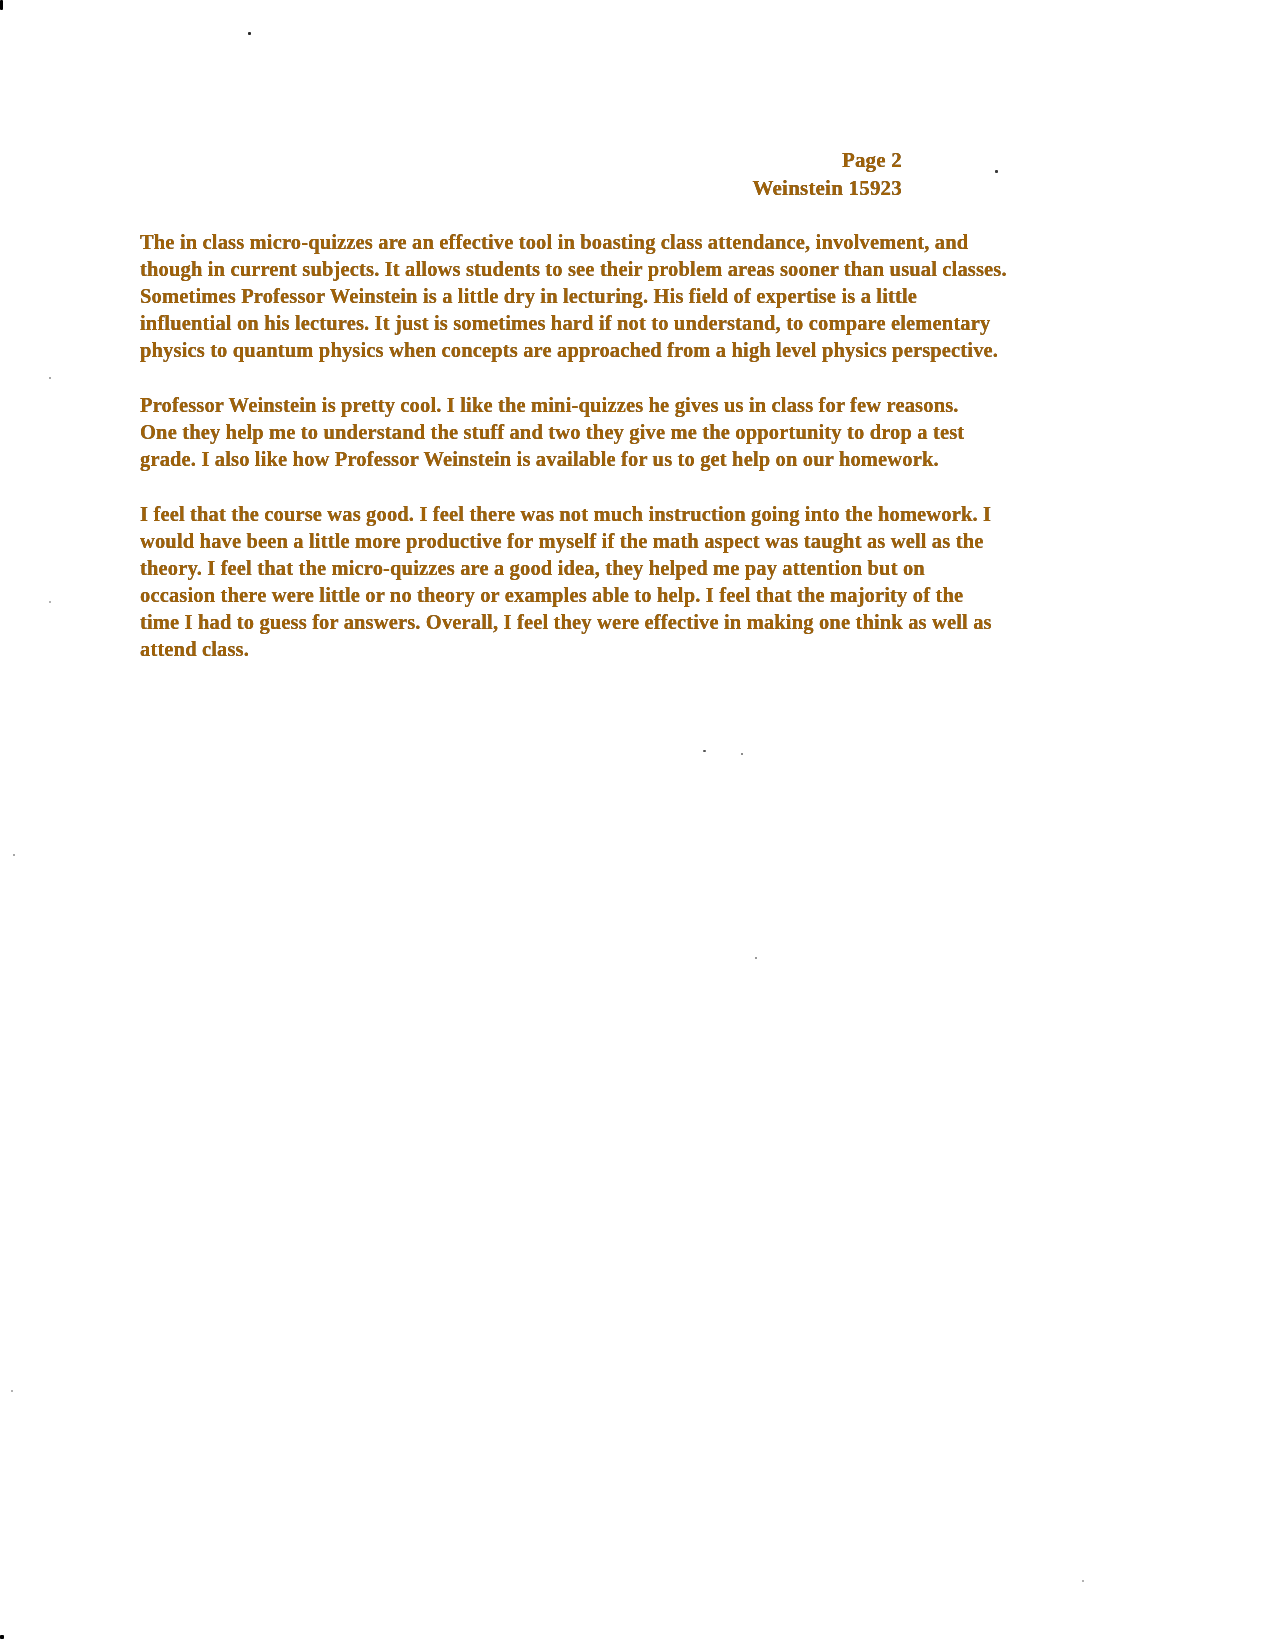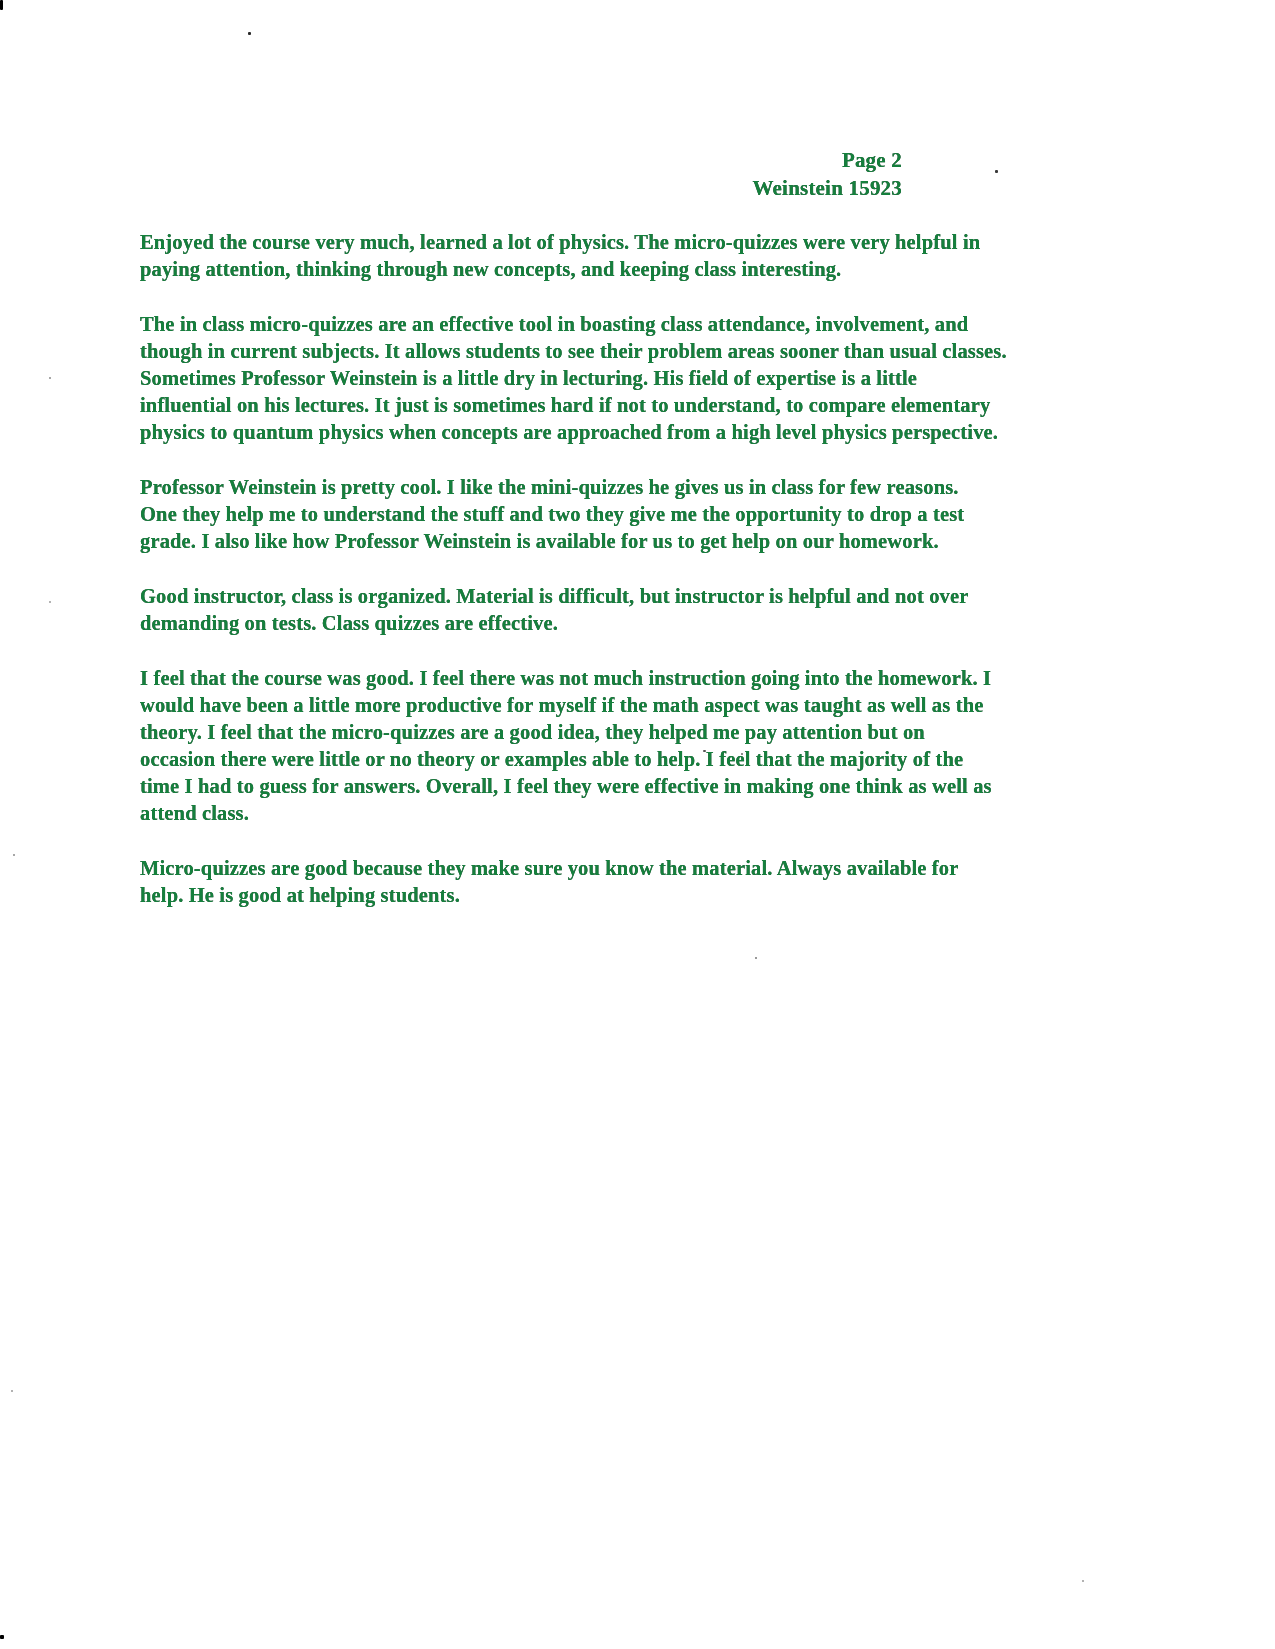--- a/index.html
+++ b/index.html
@@ -7,21 +7,21 @@
     padding: 0;
     background: #ffffff;
   }
   .page {
     position: relative;
     width: 1100px;
     height: 1649px;
     background: #ffffff;
     overflow: hidden;
     font-family: "Liberation Serif", "DejaVu Serif", serif;
-    color: #15803d;
+    color: #a16207;
   }
   
   .header {
     position: absolute;
     top: 146px;
     right: 198px;
     text-align: right;
     font-size: 21px;
     font-weight: 700;
     line-height: 28px;
@@ -55,40 +55,34 @@
 <body>
 
 <div class="page">
 
   <div class="header">
     <div>Page 2</div>
     <div>Weinstein 15923</div>
   </div>
 
   <div class="comments">
-      <p class="para">Enjoyed the course very much, learned a lot of physics.  The micro-quizzes were very helpful in
-paying attention, thinking through new concepts, and keeping class interesting.</p>
       <p class="para">The in class micro-quizzes are an effective tool in boasting class attendance, involvement, and
 though in current subjects.  It allows students to see their problem areas sooner than usual classes.
 Sometimes Professor Weinstein is a little dry in lecturing.  His field of expertise is a little
 influential on his lectures.  It just is sometimes hard if not to understand, to compare elementary
 physics to quantum physics when concepts are approached from a high level physics perspective.</p>
       <p class="para">Professor Weinstein is pretty cool.  I like the mini-quizzes he gives us in class for few reasons.
 One they help me to understand the stuff and two they give me the opportunity to drop a test
 grade.   I also like how Professor Weinstein is available for us to get help on our homework.</p>
-      <p class="para">Good instructor, class is organized.  Material is difficult, but instructor is helpful and not over
-demanding on tests.  Class quizzes are effective.</p>
       <p class="para">I feel that the course was good.  I feel there was not much instruction going into the homework.  I
 would have been a little more productive for myself if the math aspect was taught as well as the
 theory.  I feel that the micro-quizzes are a good idea, they helped me pay attention but on
 occasion there were little or no theory or examples able to help.  I feel that the majority of the
 time I had to guess for answers.  Overall, I feel they were effective in making one think as well as
 attend class.</p>
-      <p class="para">Micro-quizzes are good because they make sure you know the material.  Always available for
-help.  He is good at helping students.</p>
     </div>
 
   <div class="speck" style="left:0; top:0; width:3px; height:10px; background:#000;"></div>
   <div class="speck" style="left:0; top:1635px; width:4px; height:4px; background:#000;"></div>
   <div class="speck" style="left:248px; top:32px; width:3px; height:3px; background:#2a2a2a;"></div>
   <div class="speck" style="left:995px; top:170px; width:3px; height:3px; background:#3a3a3a;"></div>
   <div class="speck" style="left:703px; top:750px; width:3px; height:2px; background:#555;"></div>
   <div class="speck" style="left:741px; top:753px; width:2px; height:2px; background:#666;"></div>
   <div class="speck" style="left:49px; top:377px; width:2px; height:2px; background:#8a8a8a;"></div>
   <div class="speck" style="left:49px; top:601px; width:2px; height:2px; background:#9a9a9a;"></div>

